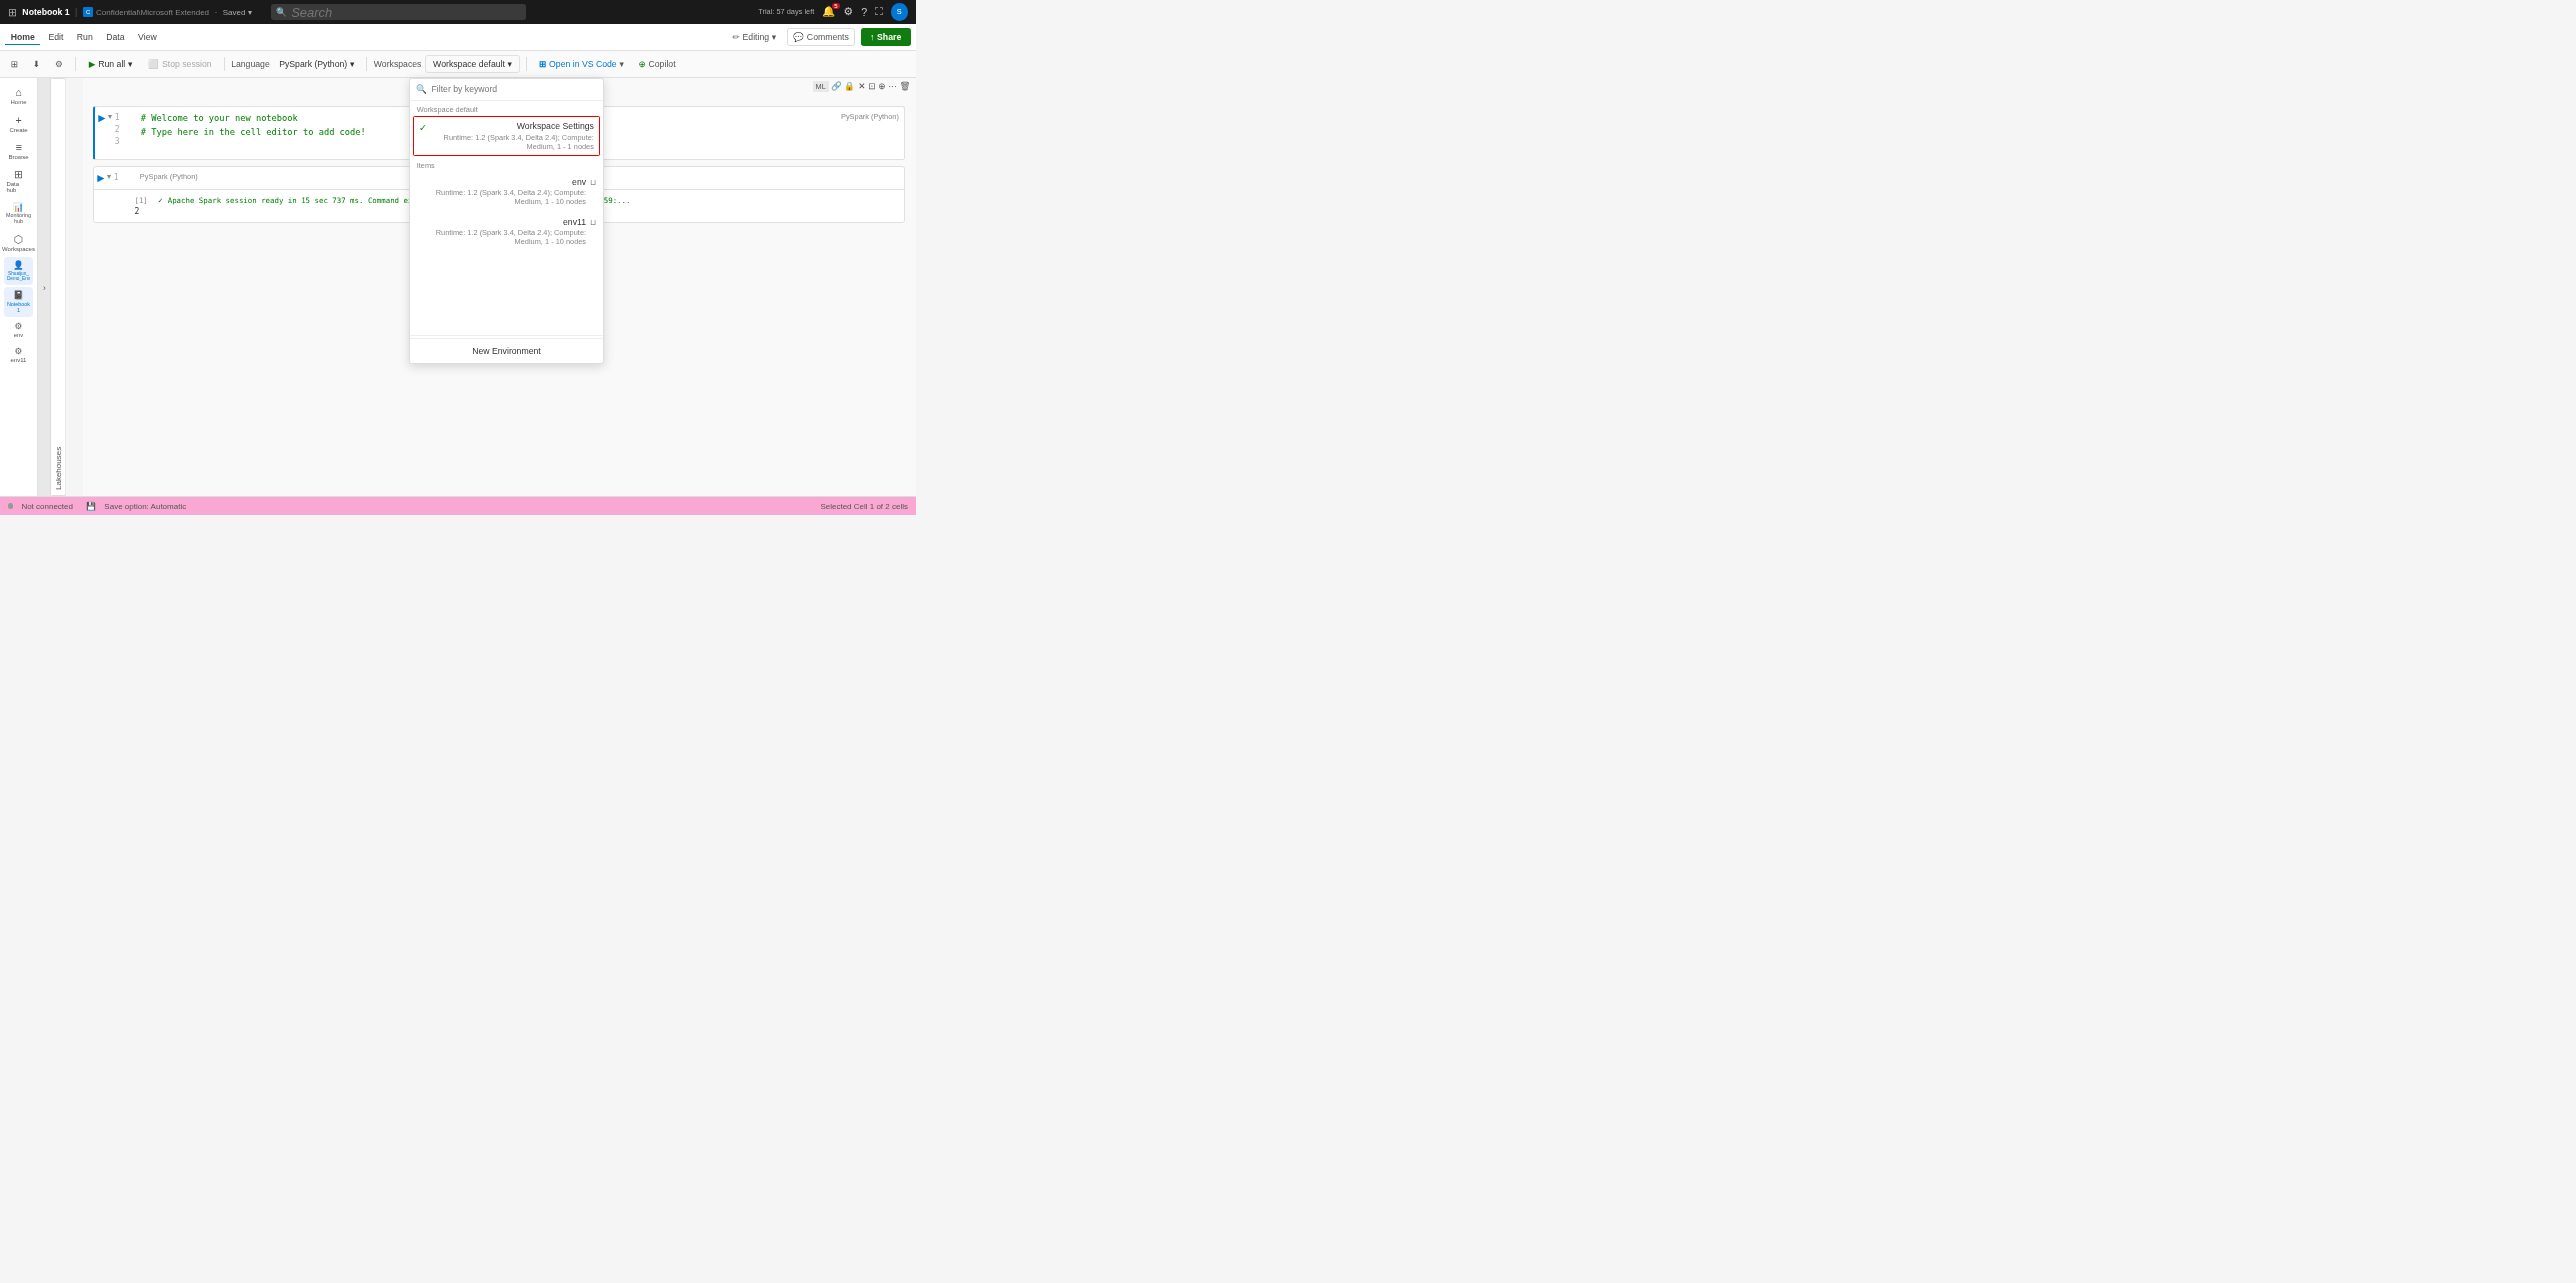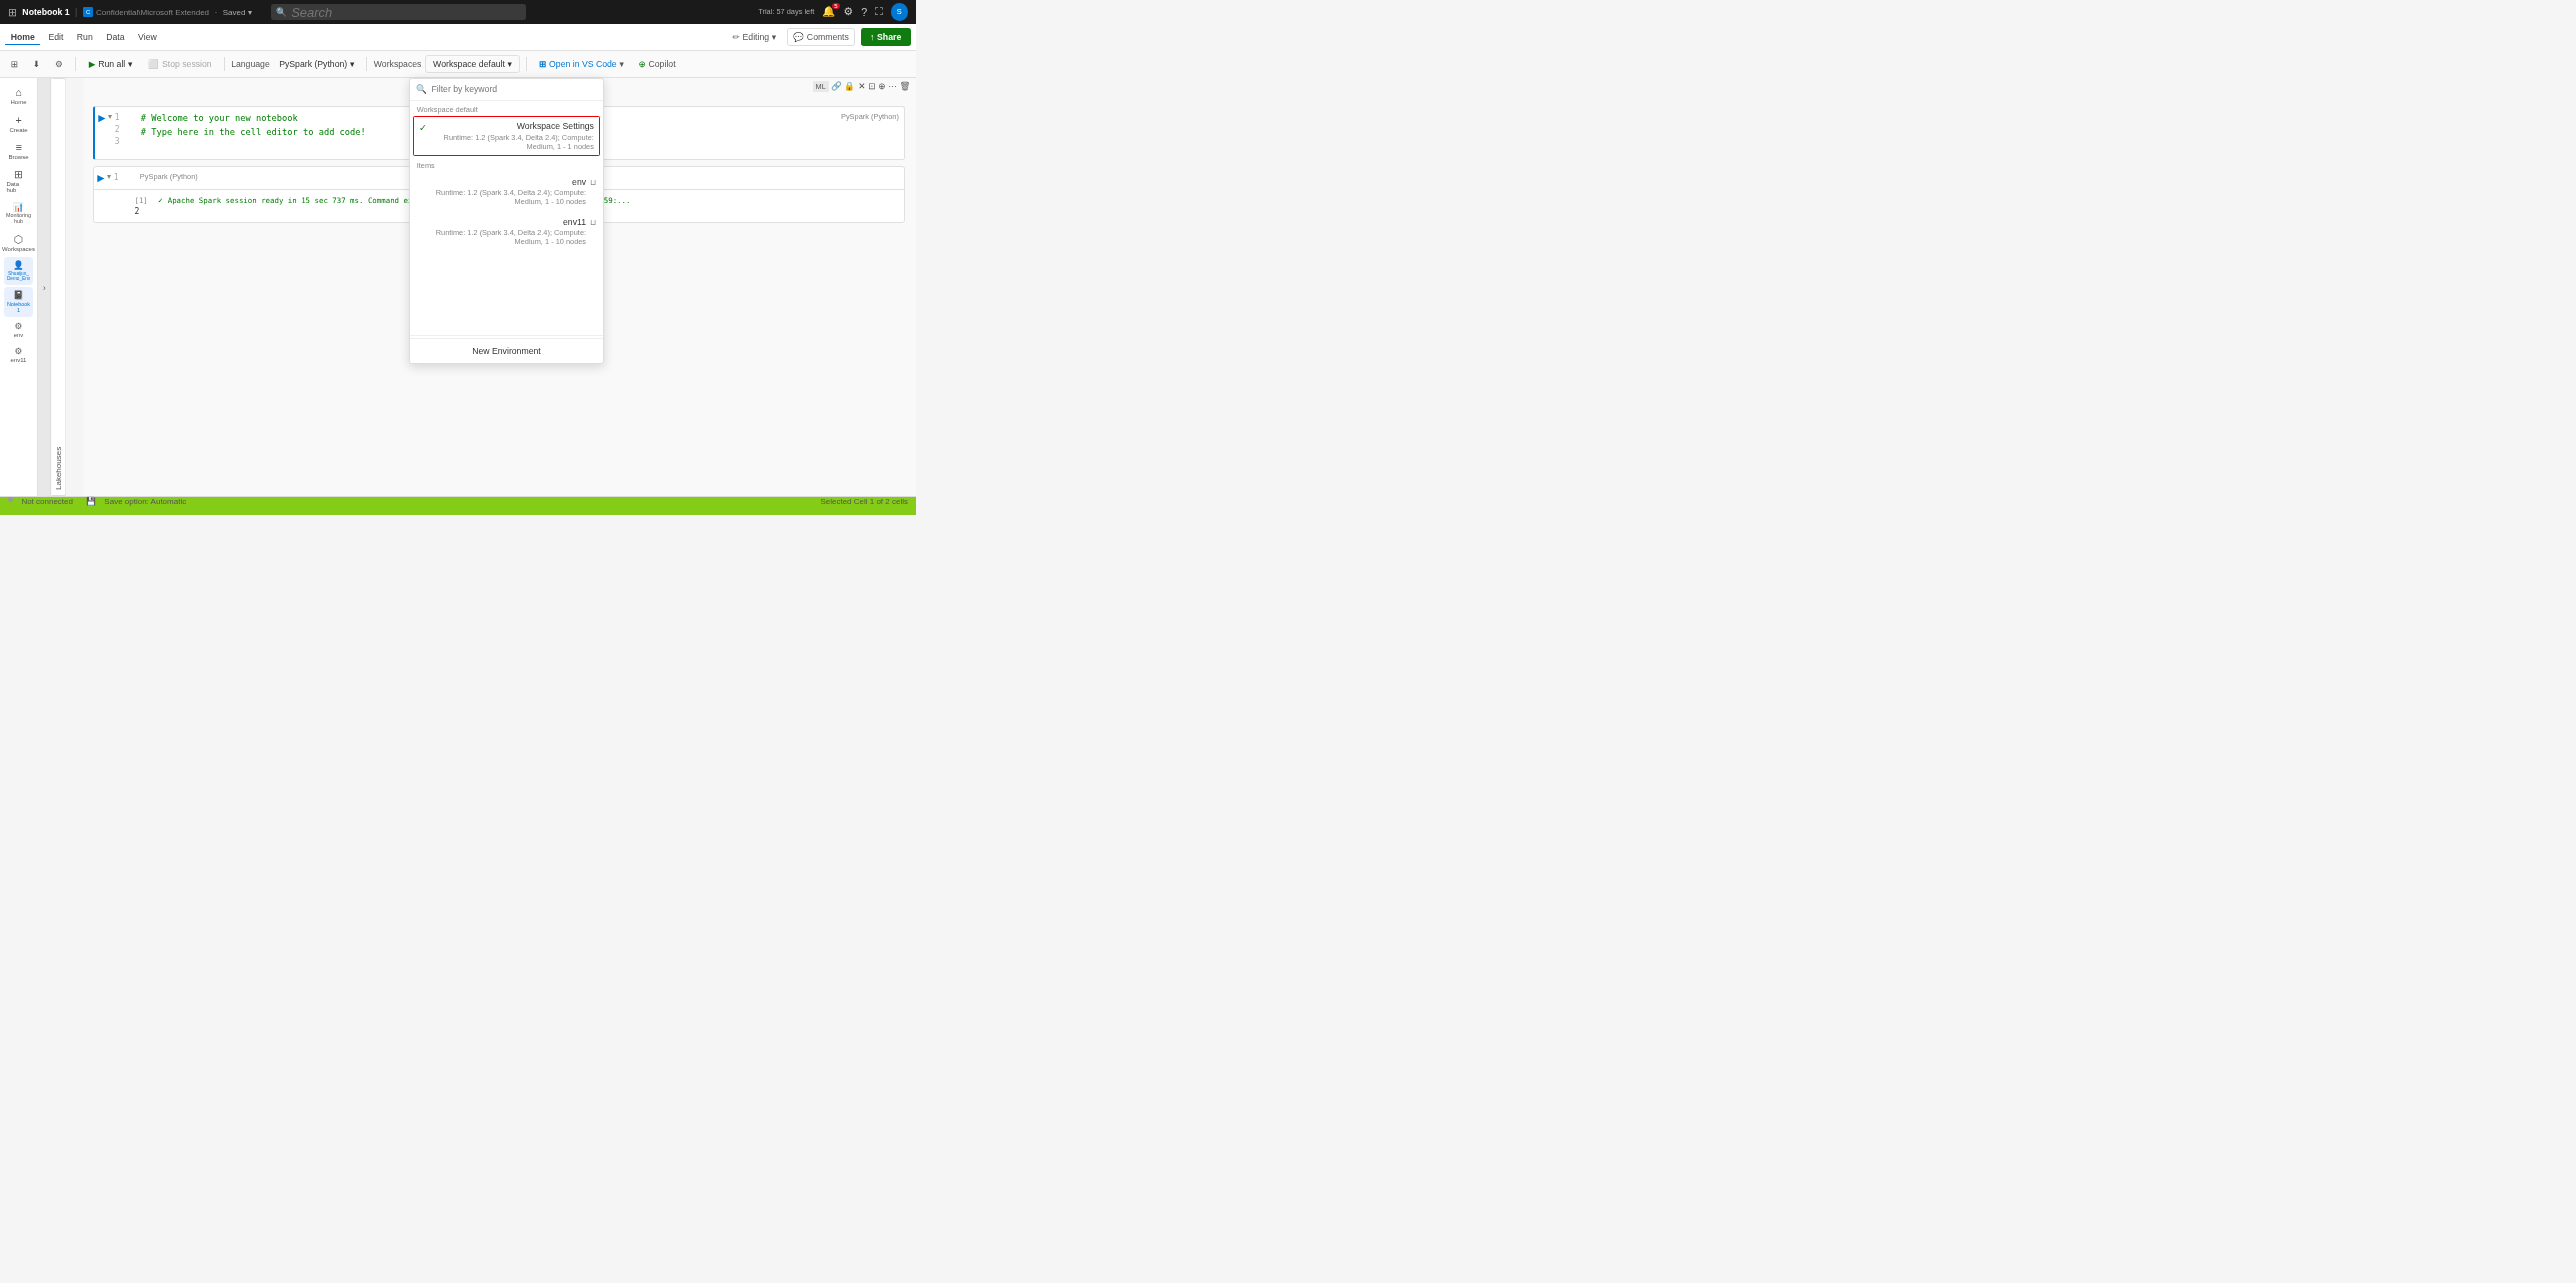--- a/index.html
+++ b/index.html
@@ -155,21 +155,21 @@
     .dropdown-item-desc { font-size: 7.4px; color: #888; margin-top: 1.3px; }
     .dropdown-item-external { color: #888; font-size: 8px; cursor: pointer; margin-top: 1.3px; }
     .dropdown-divider { height: 0.7px; background: #eee; margin: 2.7px 0; }
     .dropdown-new-env {
       text-align: center; padding: 6.7px; color: #333; font-size: 8.7px; font-weight: 500;
       cursor: pointer; border-top: 0.7px solid #eee;
     }
 
     
     .status-bar {
-      display: flex; align-items: flex-start; background: #84cc16; border-top: 0.7px solid #ddd;
+      display: flex; align-items: center; background: #f9a8d4; border-top: 0.7px solid #ddd;
       height: 19px; padding: 0 8px; gap: 8px; font-size: 8px; color: #555;
     }
     .status-dot { width: 5.4px; height: 5.4px; border-radius: 50%; background: #999; }
     .status-bar-right { margin-left: auto; }
     .run-indicator { color: #007a00; font-size: 8px; }
   </style>
 </head>
 <body>
 
 <div class="top-bar">

